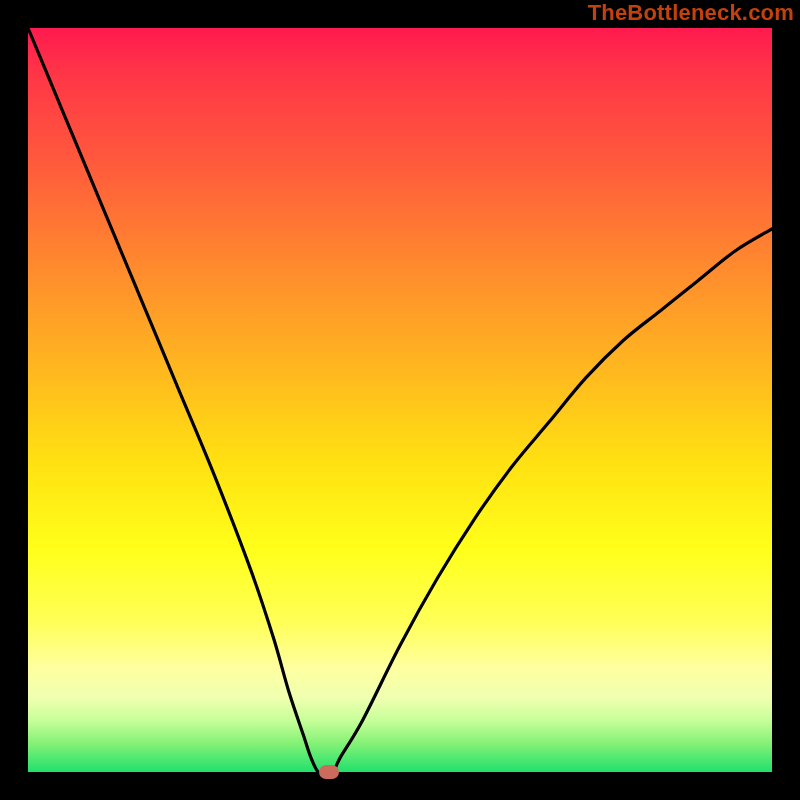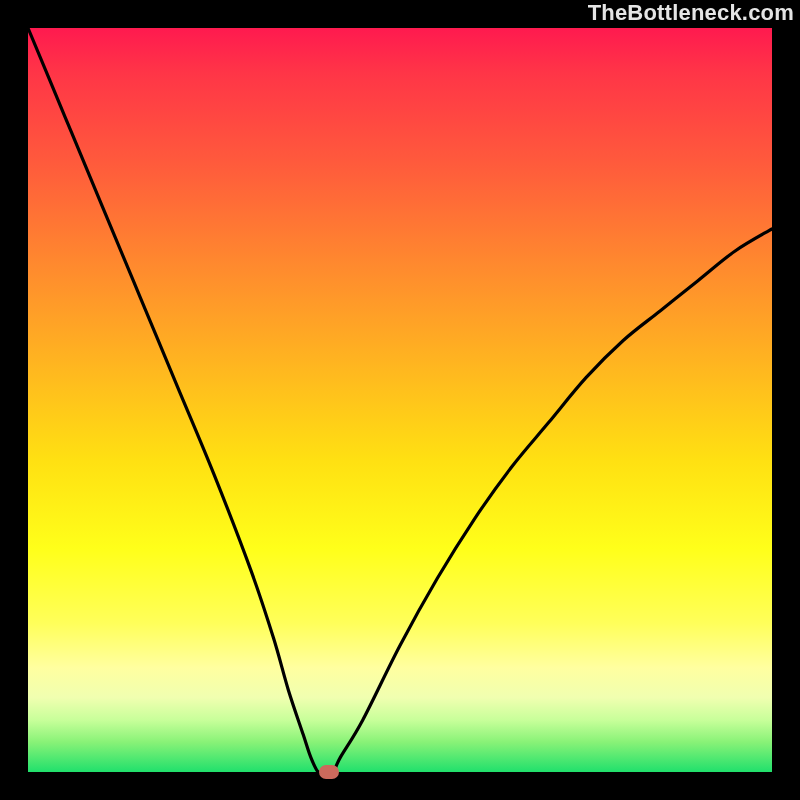--- a/index.html
+++ b/index.html
@@ -18,21 +18,21 @@
       #ffffa0 86%,
       #f0ffb0 90%,
       #c8ff9a 93%,
       #88f277 96%,
       #20e06c 100%);
   }
   svg.curve{position:absolute;left:28px;top:28px;width:744px;height:744px;overflow:visible}
   .watermark{
     position:absolute;right:6px;top:2px;
     font:600 22px/1 Arial,Helvetica,sans-serif;
-    color:#e5e5e5;letter-spacing:.2px;
+    color:#c2410c;letter-spacing:.2px;
     user-select:none;pointer-events:none;
   }
   .marker{
     position:absolute;width:20px;height:14px;border-radius:7px;
     background:#cc6a5c;
     transform:translate(-50%,-50%);
   }
 </style>
 </head>
 <body>

